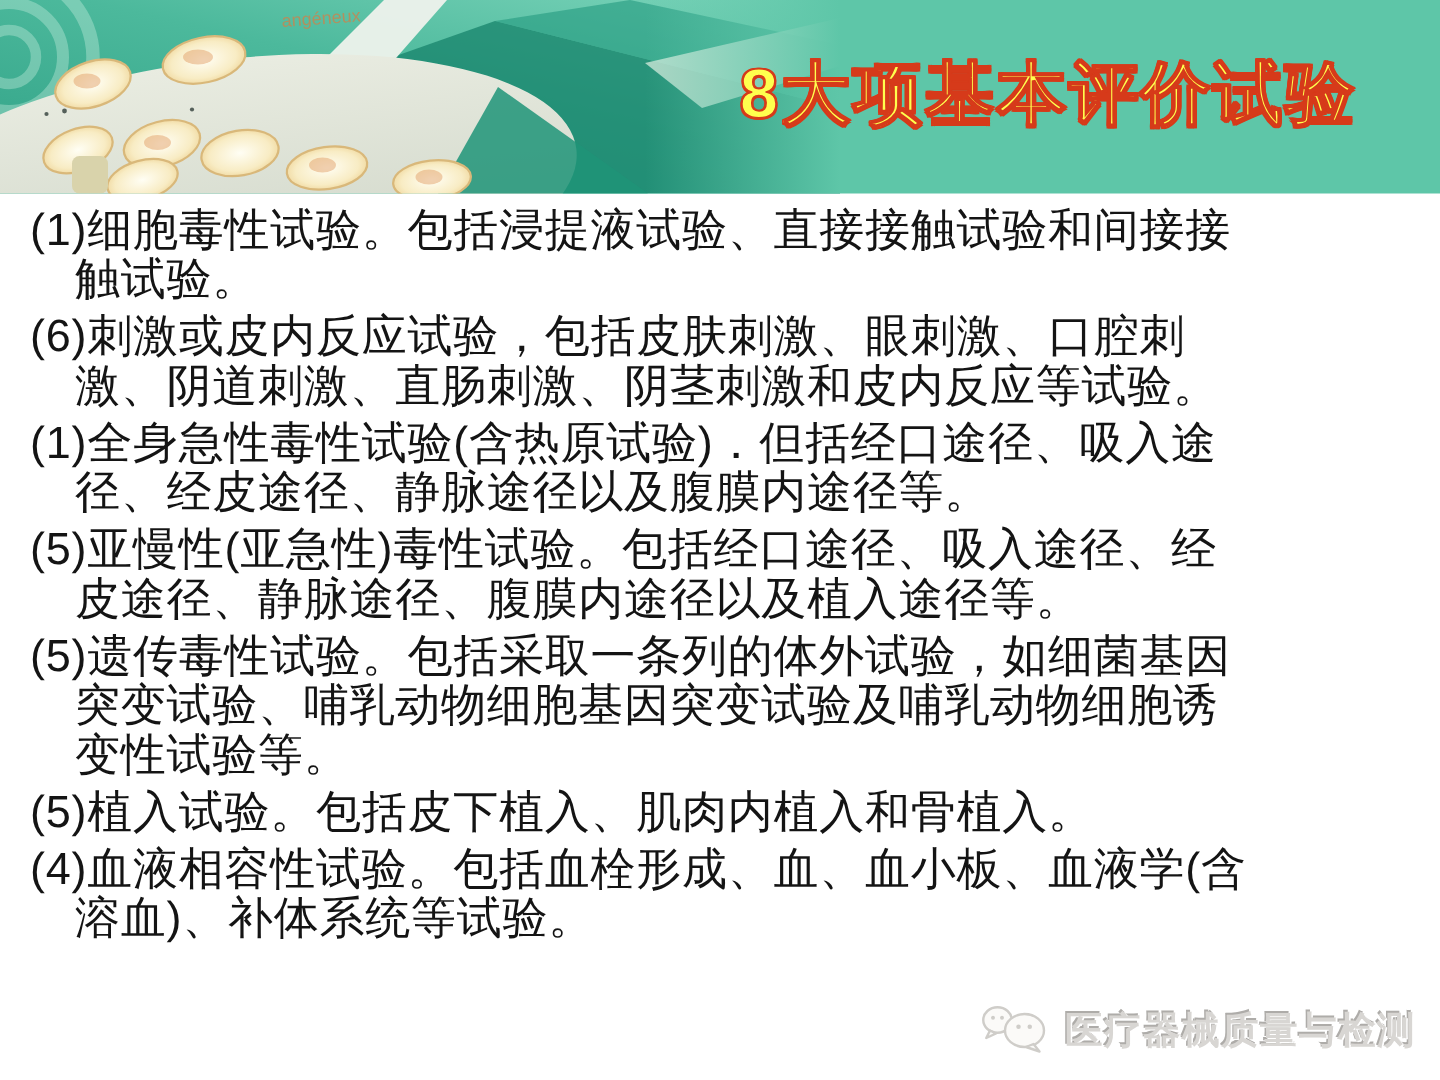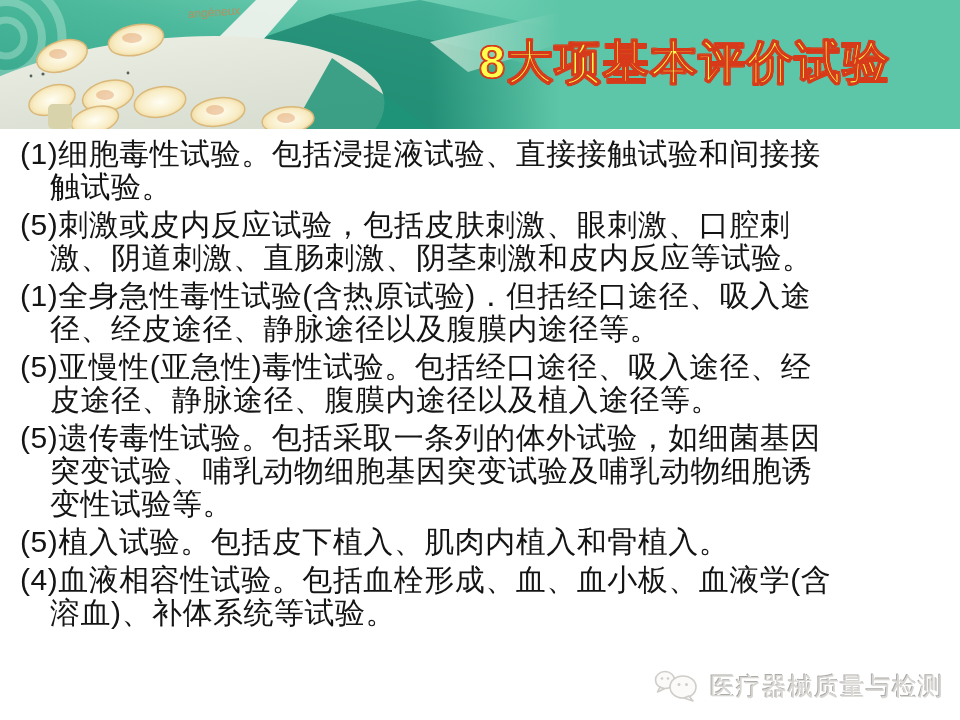--- a/index.html
+++ b/index.html
@@ -27,21 +27,21 @@
   .header-photo {
     position: absolute;
     top: 0; left: 0;
     width: 560px;
     height: 129px;
     display: block;
   }
   .slide-title {
     position: absolute;
     top: 34px;
-    left: 450px;
+    left: 464px;
     width: 470px;
     text-align: center;
     font-size: 46px;
     font-weight: 700;
     letter-spacing: 2px;
     line-height: 56px;
     color: var(--title-fill, #ffff4e);
     -webkit-text-stroke: 1px var(--title-outline, #d63a1a);
     text-shadow:
       1px 0 0 var(--title-outline, #d63a1a),
@@ -82,20 +82,21 @@
     display: flex;
     align-items: center;
     gap: 9px;
   }
   .watermark-text {
     font-size: 25px;
     letter-spacing: 1px;
     color: var(--watermark-gray, #d8d6d3);
     text-shadow: 1px 1px 0 #ffffff, -1px -1px 0 #aeaca9;
     white-space: nowrap;
+    font-weight: bold;
   }
 </style>
 </head>
 <body>
 
 <div class="slide">
 
   <div class="header">
     <svg class="header-photo" viewBox="0 0 560 129" width="560" height="129" aria-hidden="true">
       <defs>
@@ -169,21 +170,21 @@
       <text x="188" y="18" font-size="12" fill="#c8854f" opacity="0.8" transform="rotate(-4 188 18)" font-family="Liberation Sans, sans-serif">angéneux</text>
 
       <rect x="430" y="0" width="130" height="129" fill="url(#fadeRight)"></rect>
     </svg>
 
     <div class="slide-title">8大项基本评价试验</div>
   </div>
 
   <div class="content">
     <p class="item">(1)细胞毒性试验。包括浸提液试验、直接接触试验和间接接触试验。</p>
-    <p class="item">(5)刺激或皮内反应试验，包括皮肤刺激、眼刺激、口腔刺激、阴道刺激、直肠刺激、阴茎刺激和皮内反应等试验。</p>
+    <p class="item">(6)刺激或皮内反应试验，包括皮肤刺激、眼刺激、口腔刺激、阴道刺激、直肠刺激、阴茎刺激和皮内反应等试验。</p>
     <p class="item">(1)全身急性毒性试验(含热原试验)．但括经口途径、吸入途径、经皮途径、静脉途径以及腹膜内途径等。</p>
     <p class="item">(5)亚慢性(亚急性)毒性试验。包括经口途径、吸入途径、经皮途径、静脉途径、腹膜内途径以及植入途径等。</p>
     <p class="item">(5)遗传毒性试验。包括采取一条列的体外试验，如细菌基因突变试验、哺乳动物细胞基因突变试验及哺乳动物细胞诱变性试验等。</p>
     <p class="item">(5)植入试验。包括皮下植入、肌肉内植入和骨植入。</p>
     <p class="item">(4)血液相容性试验。包括血栓形成、血、血小板、血液学(含溶血)、补体系统等试验。</p>
   </div>
 
   <div class="watermark">
     <svg width="48" height="36" viewBox="0 0 48 36" aria-hidden="true">
       <g fill="#fbfaf8" stroke="#cfcdc9" stroke-width="1.6">

